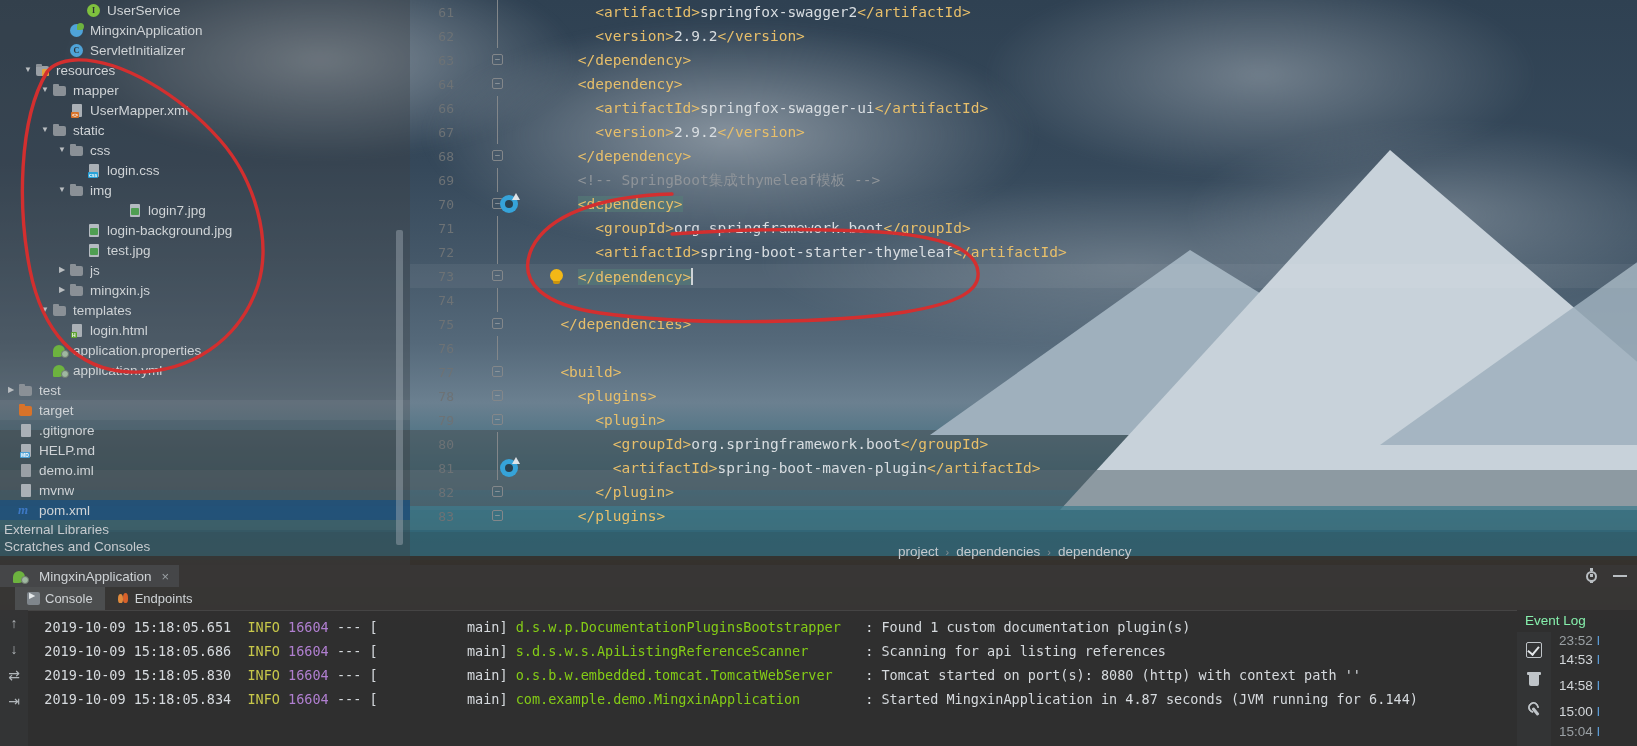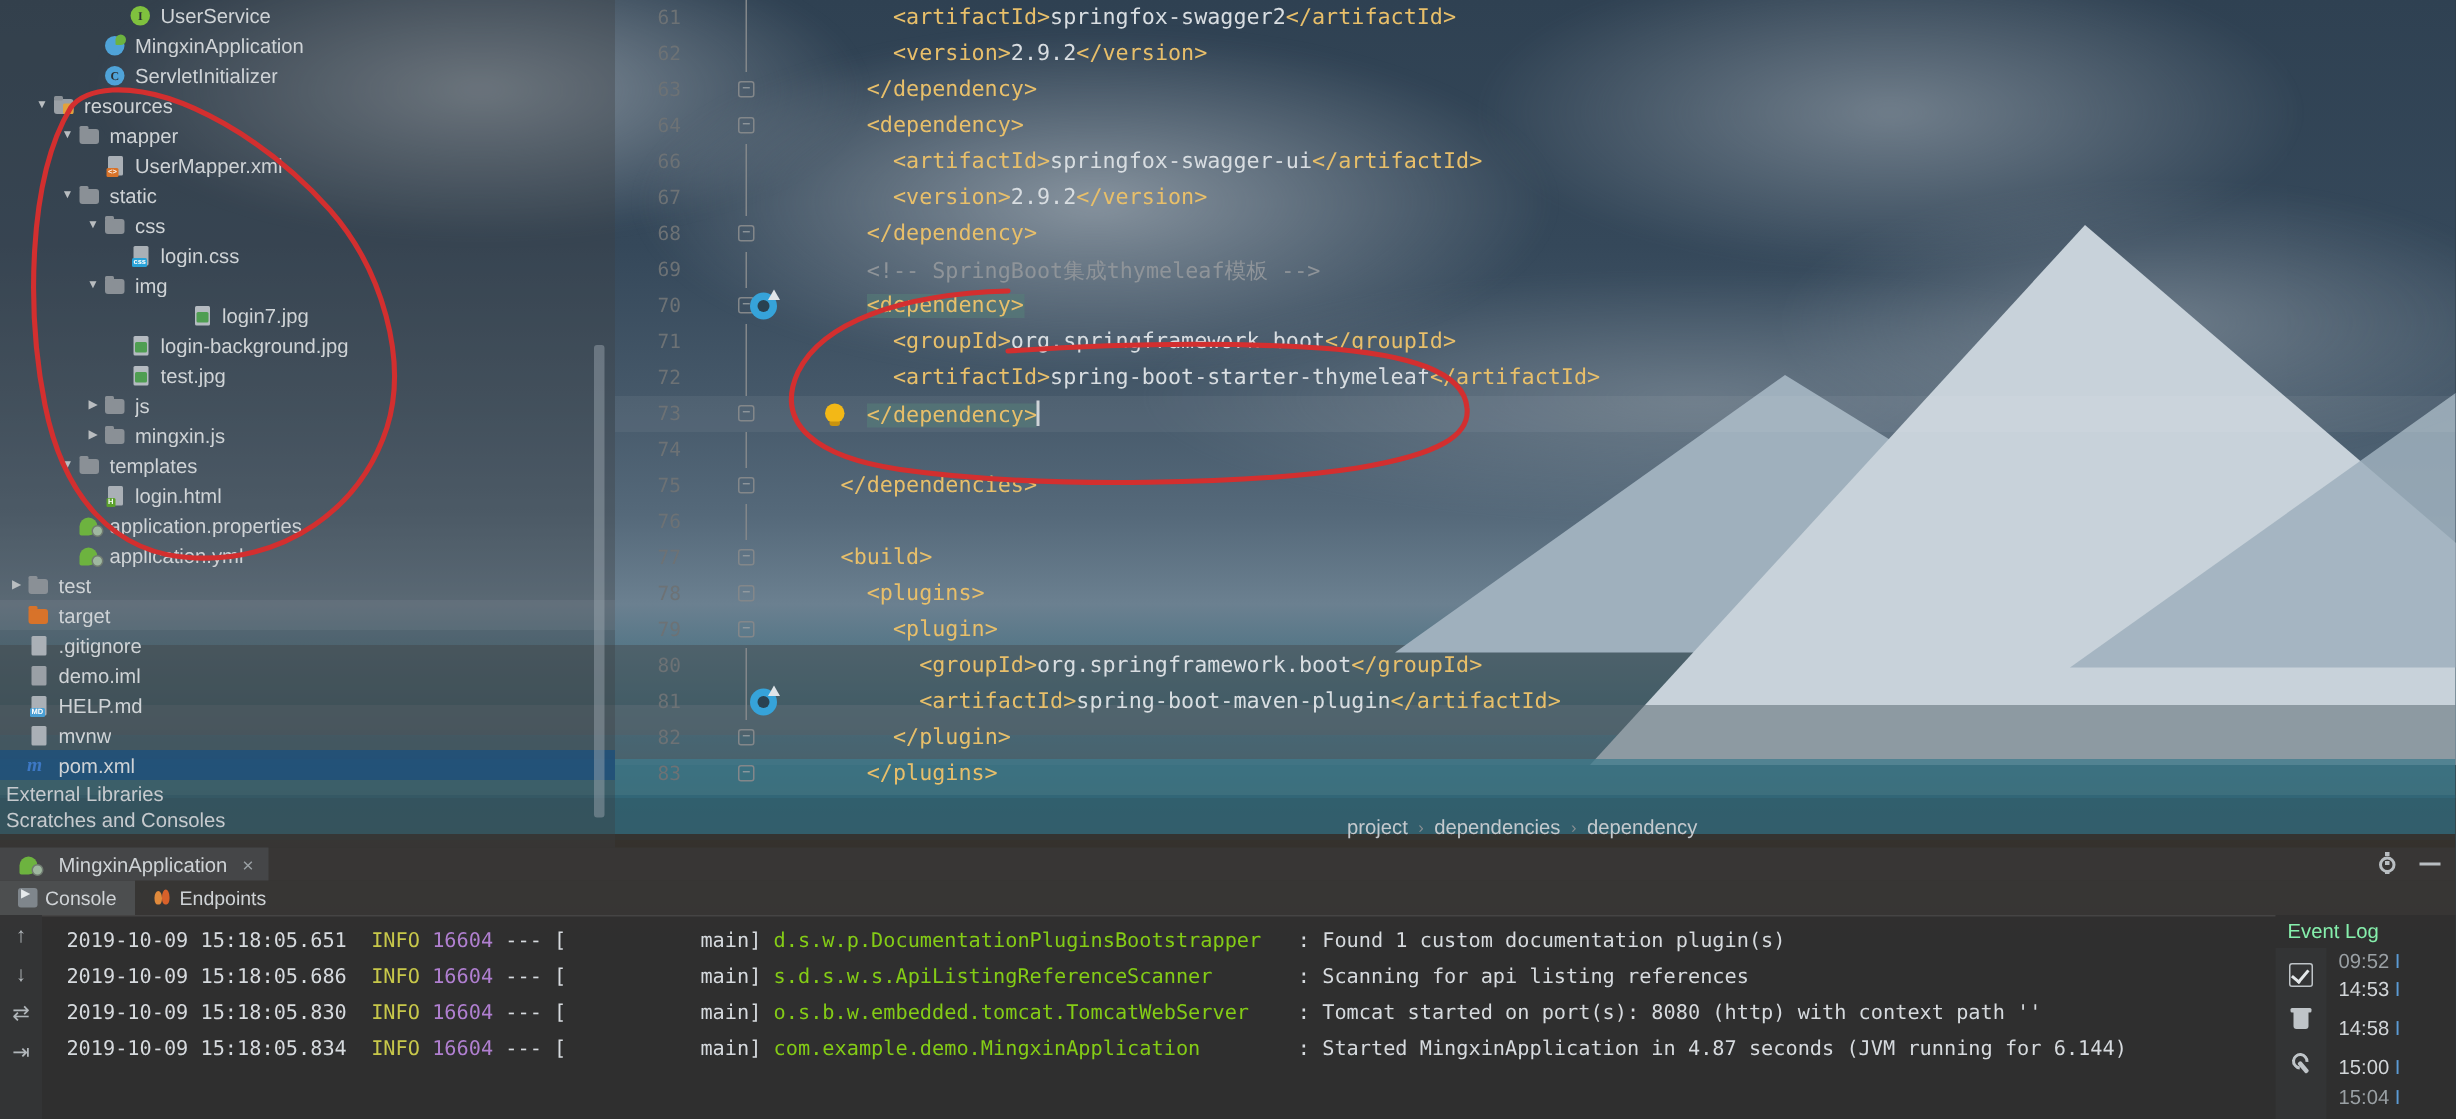--- a/index.html
+++ b/index.html
@@ -318,21 +318,21 @@
   .gear::after {
     content: ""; position: absolute; left: 6px; top: -1px;
     width: 3px; height: 17px;
     background: repeating-linear-gradient(to bottom, #b9bec2 0 3px, transparent 3px 6px);
   }
   .minus { width: 14px; height: 2px; background: #b9bec2; }
 
   .console-tabs {
     height: 23px; display: flex; align-items: center;
     background: rgba(60,63,65,.4);
-    padding-left: 0px;
+    padding-left: 15px;
   }
   .ctab {
     height: 23px; display: flex; align-items: center; gap: 5px;
     padding: 0 12px; font-size: 13px; color: #cfd3d6;
   }
   .ctab.active { background: rgba(95,99,102,.55); }
   .ctab-icon {
     width: 13px; height: 13px; position: relative;
   }
   .ctab-icon.console {
@@ -583,29 +583,29 @@
             <span class="ic folder orange"></span>
             <span class="tree-label">target</span>
           </div>
           <div class="tree-row" style="padding-left: 4px;">
             <span class="arrow none"></span>
             <span class="ic file"></span>
             <span class="tree-label">.gitignore</span>
           </div>
           <div class="tree-row" style="padding-left: 4px;">
             <span class="arrow none"></span>
-            <span class="ic file iml"></span>
-            <span class="tree-label">demo.iml</span>
-          </div>
-          <div class="tree-row" style="padding-left: 4px;">
-            <span class="arrow none"></span>
             <span class="ic file md">
               <b>MD</b>
             </span>
             <span class="tree-label">HELP.md</span>
+          </div>
+          <div class="tree-row" style="padding-left: 4px;">
+            <span class="arrow none"></span>
+            <span class="ic file iml"></span>
+            <span class="tree-label">demo.iml</span>
           </div>
           <div class="tree-row" style="padding-left: 4px;">
             <span class="arrow none"></span>
             <span class="ic file"></span>
             <span class="tree-label">mvnw</span>
           </div>
           <div class="tree-row selected" style="padding-left: 4px;">
             <span class="arrow none"></span>
             <span class="ic maven">
               <b>m</b>
@@ -708,21 +708,21 @@
 
       <div class="eventlog">
         <div class="eventlog-title">Event Log</div>
         <div class="eventlog-body">
           <div class="el-toolbar">
             <span class="el-icon check"></span>
             <span class="el-icon trash"></span>
             <span class="el-icon wrench"></span>
           </div>
           <div class="el-entries" id="el-entries">
-              <div class="el-entry partial"><span>09:52   </span><span class="el-link">I</span></div>
+              <div class="el-entry partial"><span>23:52   </span><span class="el-link">I</span></div>
               <div class="el-entry"><span>14:53   </span><span class="el-link">I</span></div>
               <div class="el-entry"><span>14:58   </span><span class="el-link">I</span></div>
               <div class="el-entry"><span>15:00   </span><span class="el-link">I</span></div>
               <div class="el-entry partial"><span>15:04   </span><span class="el-link">I</span></div>
             </div>
         </div>
       </div>
     </div>
   </div>
 </div>

